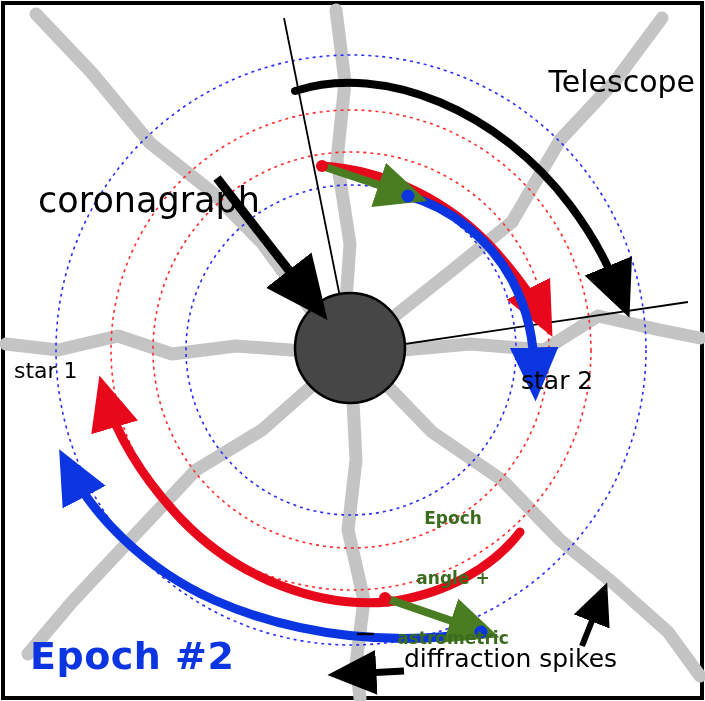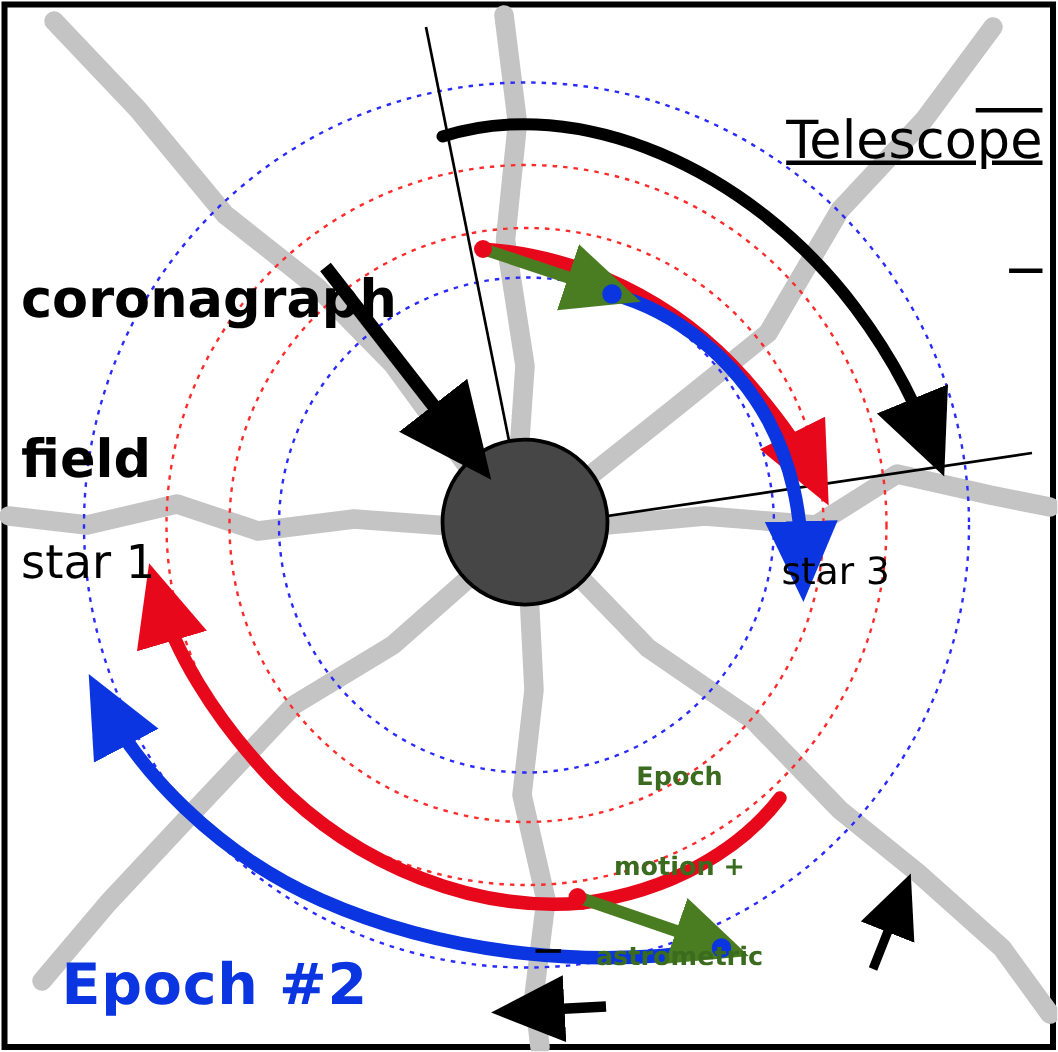--- a/index.html
+++ b/index.html
@@ -1,26 +1,26 @@
 <!DOCTYPE html>
 <html><head>
 <meta charset="utf-8">
 <style>
   html,body{margin:0;padding:0;background:#ffffff;}
   body{width:705px;height:701px;overflow:hidden;
        font-family:"DejaVu Sans","Liberation Sans",sans-serif;}
   #stage{position:relative;width:705px;height:701px;background:#fff;}
   #stage svg{position:absolute;left:0;top:0;}
   .txt{position:absolute;white-space:pre;line-height:1.02;}
-  .lbl-telescope{right:10px;top:6px;text-align:right;font-size:35px;color:#000;text-decoration:underline;}
-  .lbl-corona{left:14px;top:112px;width:270px;text-align:left;font-size:35px;color:#000;font-weight:bold;}
-  .lbl-star1{left:14px;top:360px;font-size:31px;color:#000;}
+  .lbl-telescope{right:10px;top:6px;text-align:right;font-size:30px;color:#000;}
+  .lbl-corona{left:14px;top:112px;width:270px;text-align:center;font-size:35px;color:#000;}
+  .lbl-star1{left:14px;top:360px;font-size:22px;color:#000;}
   .lbl-star2{left:521px;top:368px;font-size:25px;color:#000;}
   .lbl-ep1{left:160px;top:443px;font-size:38px;font-weight:bold;color:#e8081b;letter-spacing:.5px;}
-  .lbl-ep2{left:30px;top:637px;font-size:38px;font-weight:bold;color:#0a35e0;letter-spacing:.5px;margin-left:11px;}
+  .lbl-ep2{left:30px;top:637px;font-size:38px;font-weight:bold;color:#0a35e0;letter-spacing:.5px;}
   .lbl-green{left:388px;top:468px;width:130px;text-align:center;font-size:17px;
              font-weight:bold;color:#3a6b1e;line-height:1.18;}
   .lbl-diff{left:404px;top:646px;font-size:25px;color:#000;}
 </style>
 </head>
 <body>
 
 <div id="stage">
 
   <svg width="705" height="701" viewBox="0 0 705 701">
@@ -92,28 +92,28 @@
     <line x1="582" y1="646" x2="601" y2="598" stroke="#000" stroke-width="6" marker-end="url(#mk-black)"></line>
     <line x1="357" y1="634" x2="374" y2="634" stroke="#000" stroke-width="2.4"></line>
   </svg>
 
   <div class="txt lbl-telescope">
     <div>Telescope</div>
   </div>
 
   <div class="txt lbl-corona">
     <div>coronagraph</div>
-    <div>field</div>
   </div>
 
   <div class="txt lbl-star1">star 1</div>
-  <div class="txt lbl-star2">star 3</div>
+  <div class="txt lbl-star2">star 2</div>
 
   <div class="txt lbl-ep2">Epoch #2</div>
 
   <div class="txt lbl-green">
     <div>Epoch</div>
-    <div>motion +</div>
+    <div>angle +</div>
     <div>astrometric</div>
     
   </div>
 
+  <div class="txt lbl-diff">diffraction spikes</div>
 </div>
 
 </body></html>

